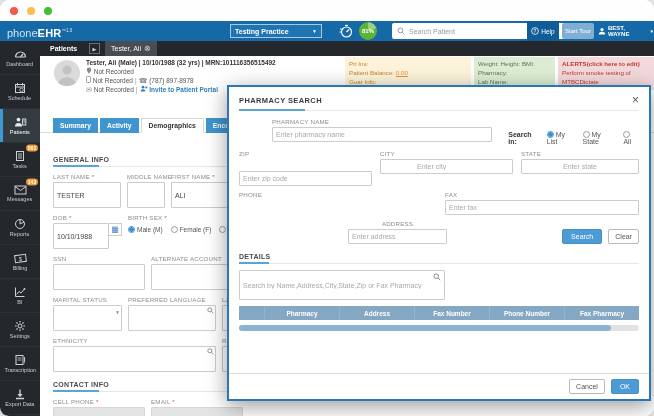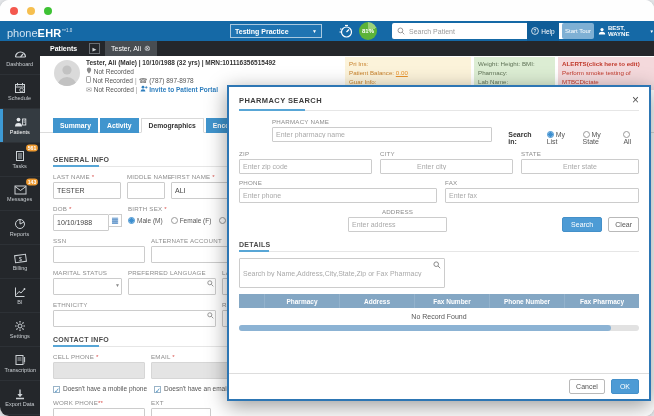--- a/index.html
+++ b/index.html
@@ -66,21 +66,21 @@
 
   
   .gform{position:absolute;left:13px;top:100px;width:430px;}
   .sechead{position:relative;width:212px;font-size:7px;font-weight:bold;color:#4a4a4a;letter-spacing:.3px;padding-bottom:3px;border-bottom:1px solid #e6e6e6;margin-bottom:6px;}
   .sechead .acc{position:absolute;left:0;bottom:-1px;width:46px;height:2px;background:#58a6d6;}
   .frow{display:flex;gap:6px;margin-bottom:6px;}
   .fld{display:flex;flex-direction:column;}
   .flabel{font-size:6.2px;color:#8d8d8d;margin-bottom:2px;letter-spacing:.2px;white-space:nowrap;}
   .rq::after{content:" *";color:#d9534f;}
   .rq2::after{content:"**";color:#d9534f;}
-  .fin{height:17px;border:1px solid #ccc;border-radius:1px;font-size:7px;padding:0 3px;color:#444;font-family:"Liberation Sans",sans-serif;outline:none;background:#fff;}
+  .fin{height:26px;border:1px solid #ccc;border-radius:1px;font-size:7px;padding:0 3px;color:#444;font-family:"Liberation Sans",sans-serif;outline:none;background:#fff;}
   .fin::placeholder{color:#a9a9a9;}
   .fin:disabled{background:#e4e4e4;border-color:#d6d6d6;}
   .inwrap{position:relative;display:flex;}
   .inwrap .fin{flex:1;width:100%;}
   .tail-ic{position:absolute;right:2px;top:2px;color:#8a8a8a;}
   .calbtn{width:13px;height:13px;border:1px solid #ccc;border-left:none;display:flex;align-items:center;justify-content:center;color:#3f7fbf;font-size:8px;background:#fff;}
   .radios{display:flex;align-items:center;gap:8px;height:13px;font-size:6.5px;color:#555;}
   .rad{width:7px;height:7px;border:1px solid #9a9a9a;border-radius:50%;display:inline-block;margin-right:2px;vertical-align:-1px;background:#fff;}
   .rad.on{border-color:#3d8fd0;background:radial-gradient(circle,#3d8fd0 0 2px,#fff 2.6px);}
   .cbrow{display:flex;gap:6px;margin-bottom:6px;}
@@ -551,38 +551,37 @@
       </div>
       <div class="search-in">
         <span class="cap">Search in:</span>
         <span><span class="rad on"></span><span>My List</span></span>
         <span><span class="rad"></span><span>My State</span></span>
         <span><span class="rad"></span><span>All</span></span>
       </div>
     </div>
 
     <div class="m-row">
-      <div class="mfld" style="width:133px;">
+      <div class="mfld" style="width:133px;gap:12px;">
         <span class="flabel">ZIP</span>
         <input class="fin" style="height: 15px;" placeholder="Enter zip code">
       </div>
       <div class="mfld" style="width:133px;">
         <span class="flabel">CITY</span>
         <input class="fin" style="height: 15px; padding-left: 36px;" placeholder="Enter city">
       </div>
       <div class="mfld" style="flex:1;">
         <span class="flabel">STATE</span>
         <input class="fin" style="height: 15px; text-align: center;" placeholder="Enter state">
       </div>
     </div>
 
     <div class="m-row">
       <div class="mfld" style="width:198px;">
         <span class="flabel">PHONE</span>
-        <input class="fin" style="height: 15px;" placeholder="Enter phone">
       </div>
       <div class="mfld" style="flex:1;">
         <span class="flabel">FAX</span>
         <input class="fin" style="height: 15px;" placeholder="Enter fax">
       </div>
     </div>
 
     <div class="addr-row">
       <div class="mfld" style="flex:1;align-items:center;">
         <span class="flabel">ADDRESS</span>

